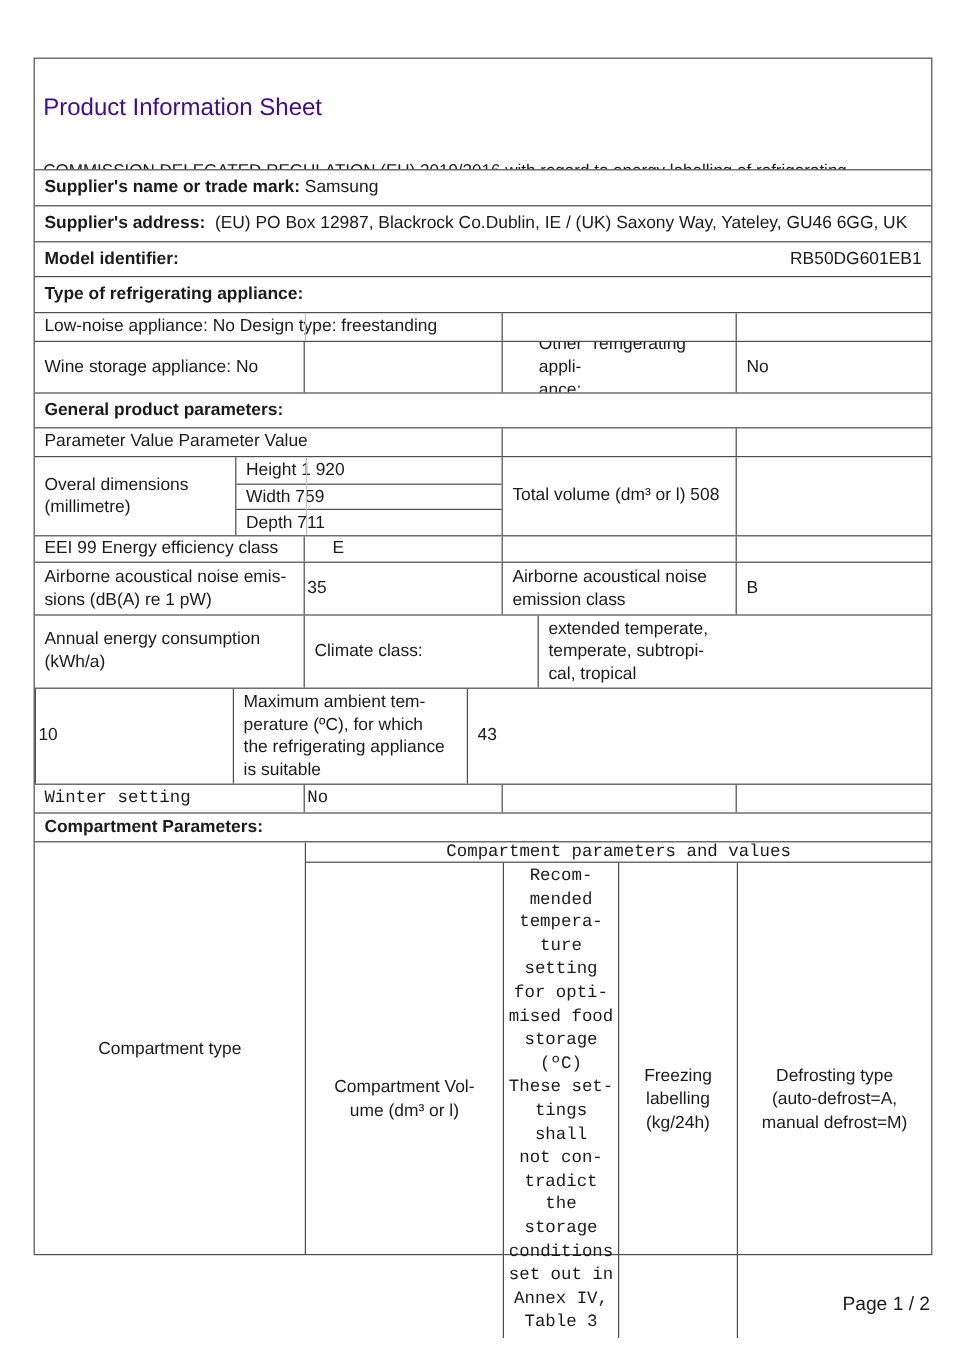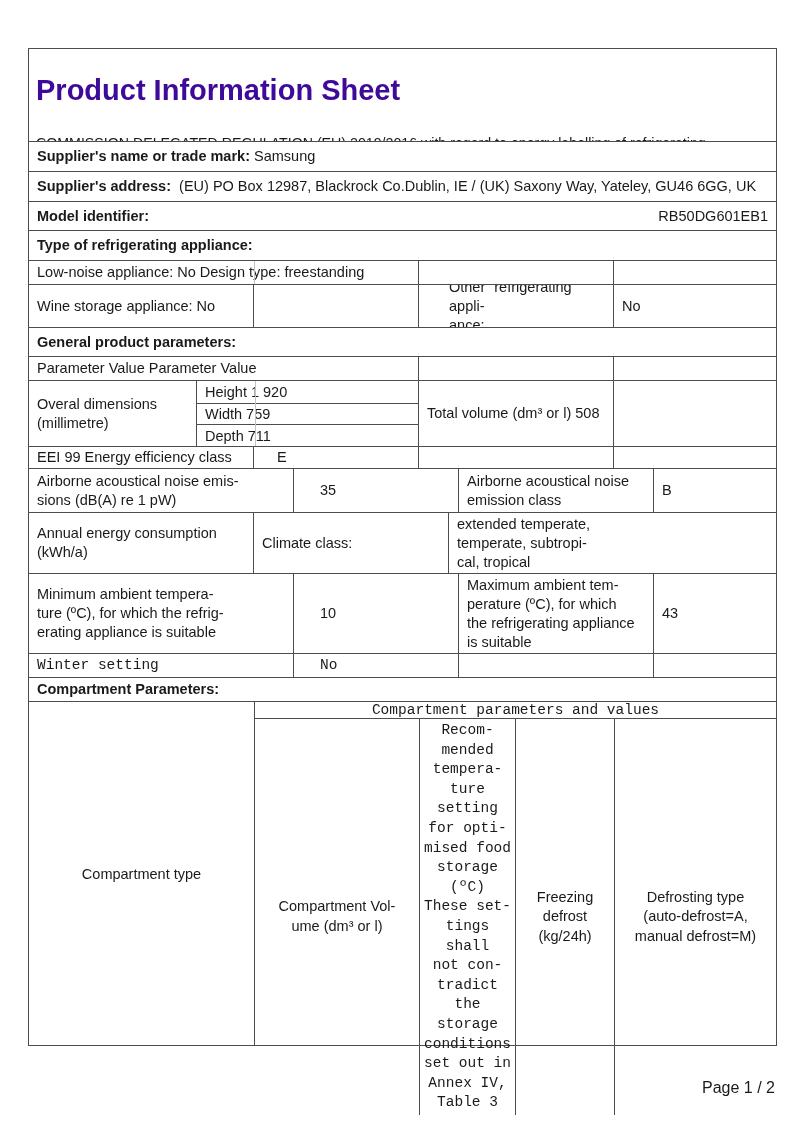--- a/index.html
+++ b/index.html
@@ -29,24 +29,24 @@
     position:relative;
     overflow:hidden;
   }
   .cell.nb{border-left:none;}
   .c1{width:224px;}
   .c2{width:165px;}
   .c3{width:195px;}
   .c4{flex:1;}
   .b{font-weight:bold;}
   .titleblock{display:block;padding:6px 7px 4px 7px;height:92px;box-sizing:border-box;}
-  .doc-title{margin:0 0 9px 0;font-size:29px;line-height:32px;font-weight:bold;letter-spacing:0px;}
+  .doc-title{margin:0 0 9px 0;font-size:20px;line-height:32px;font-weight:normal;letter-spacing:0px;}
   .doc-sub{font-size:14.2px;line-height:19px;white-space:pre-line;}
   .labelval .cell{display:flex;align-items:center;}
-  .valpad{padding-left:26px;margin-left:40px;}
+  .valpad{padding-left:2px;}
   .epad{padding-left:23px;}
   .justifyish{word-spacing:5px;padding-left:30px;}
   
   .dimlabel{width:167px;}
   .dimsub{width:222px;display:flex;flex-direction:column;border-left:1px solid #4d4d4d;box-sizing:border-box;position:relative;}
   .dimsubrow{height:22px;box-sizing:border-box;border-top:1px solid #4d4d4d;display:flex;align-items:center;padding:0 8px;font-size:14.5px;}
   .dimsubrow.first{border-top:none;}
   .faintline{position:absolute;top:0;bottom:0;width:1px;background:#c3c3c3;}
   
   .comp{display:flex;border-top:1px solid #4d4d4d;height:344px;box-sizing:border-box;}
@@ -160,23 +160,20 @@
     <div class="row" style="height:61px;">
       <div class="cell nb c1">Annual energy consumption
 (kWh/a)</div>
       <div class="cell c3">Climate class:</div>
       <div class="cell c4">extended temperate,
 temperate, subtropi-
 cal, tropical</div>
     </div>
 
     <div class="row" style="height:80px;">
-      <div class="cell nb c1">Minimum ambient tempera-
-ture (ºC), for which the refrig-
-erating appliance is suitable</div>
       <div class="cell c2 valpad">10</div>
       <div class="cell c3">Maximum ambient tem-
 perature (ºC), for which
 the refrigerating appliance
 is suitable</div>
       <div class="cell c4">43</div>
     </div>
 
     <div class="row" style="height:24px;font-family:Liberation Mono, monospace;">
       <div class="cell nb c1">Winter setting</div>
@@ -206,21 +203,21 @@
 These set-
 tings shall
 not con-
 tradict the
 storage
 conditions
 set out in
 Annex IV,
 Table 3</div>
           <div class="compCell cD">Freezing
-defrost
+labelling
 (kg/24h)</div>
           <div class="compCell cE">Defrosting type
 (auto-defrost=A,
 manual defrost=M)</div>
         </div>
       </div>
     </div>
 
   </div>
 

